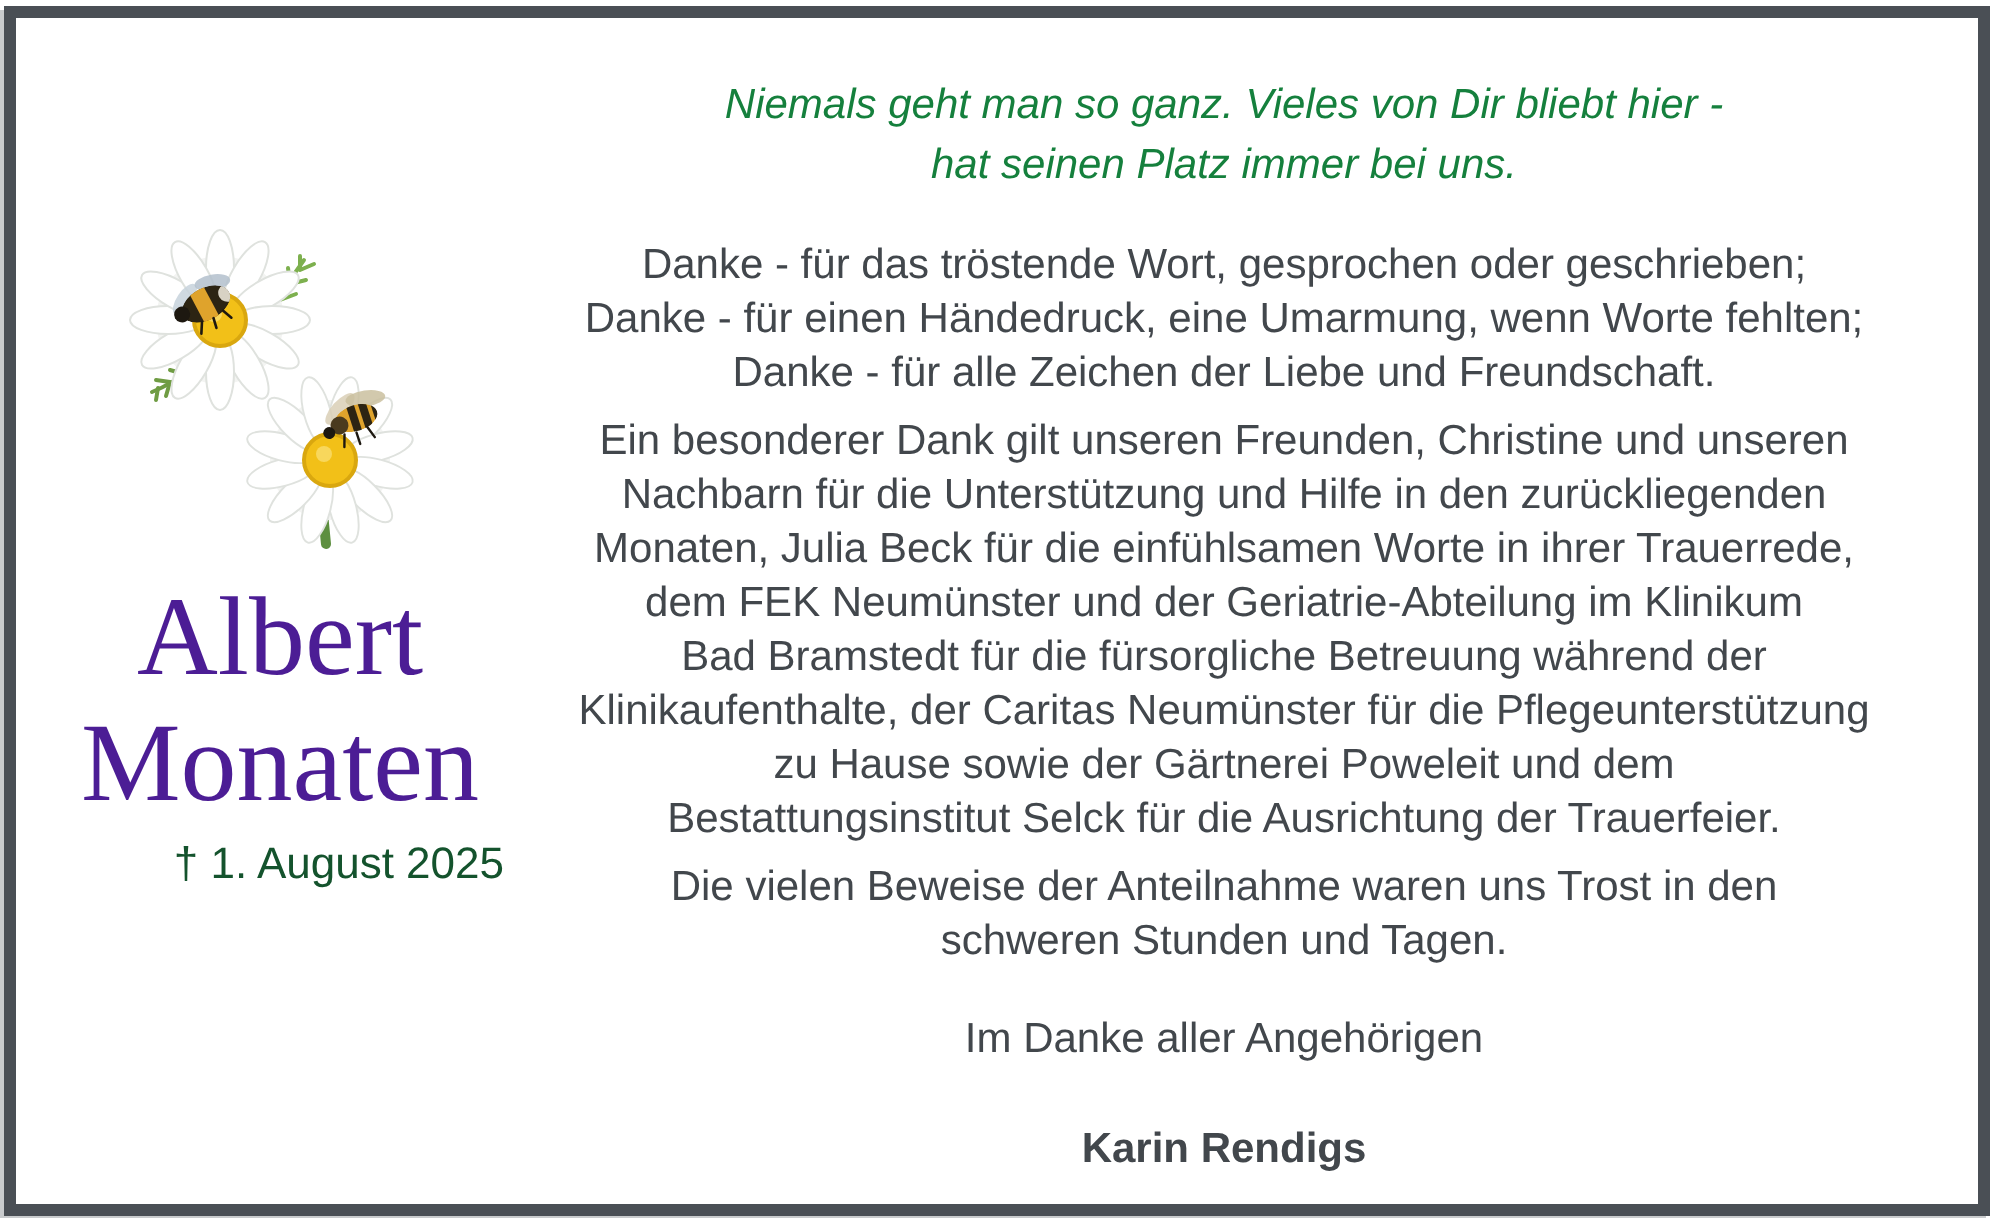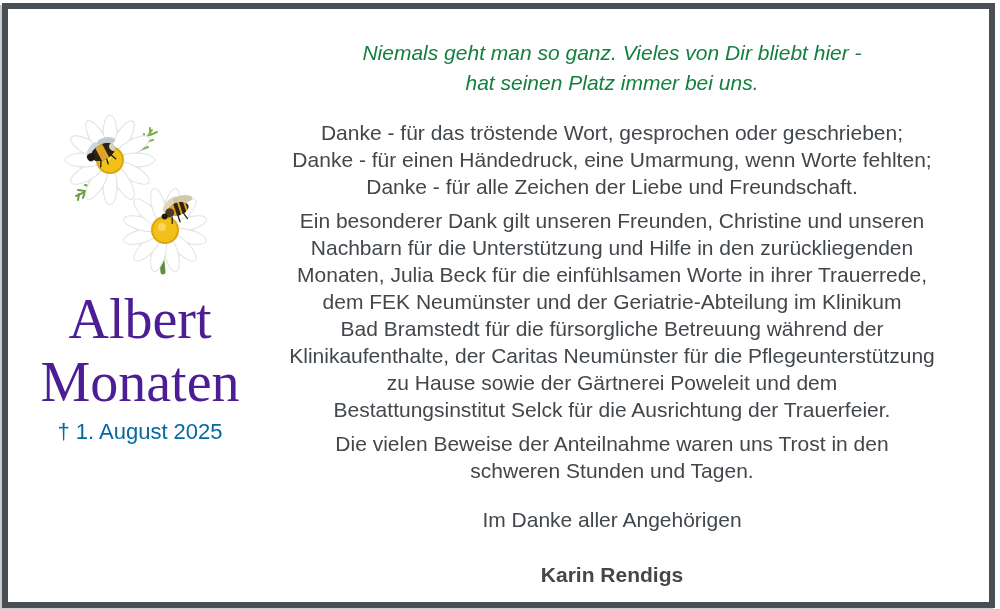--- a/index.html
+++ b/index.html
@@ -27,23 +27,23 @@
     position:absolute;left:28px;width:224px;
     text-align:center;
     font-family:"Liberation Serif",serif;
     font-size:56px;line-height:56px;
     color:#4c1d95;
   }
   .name-first{top:291px;}
   .name-last{top:354px;}
   .death-date{
     position:absolute;left:28px;top:420px;width:224px;
-    text-align:center;
+    text-align:right;
     font-size:22px;line-height:24px;
-    color:#0369a1;
+    color:#14532d;
   }
   
   .right-col{position:absolute;left:250px;top:0;width:724px;height:609px;}
   .right-col p{
     position:absolute;left:0;width:724px;margin:0;
     text-align:center;
     white-space:pre-line;
     font-size:21px;line-height:27px;
   }
   p.quote{top:38px;font-style:italic;line-height:30px;color:#15803d;}

